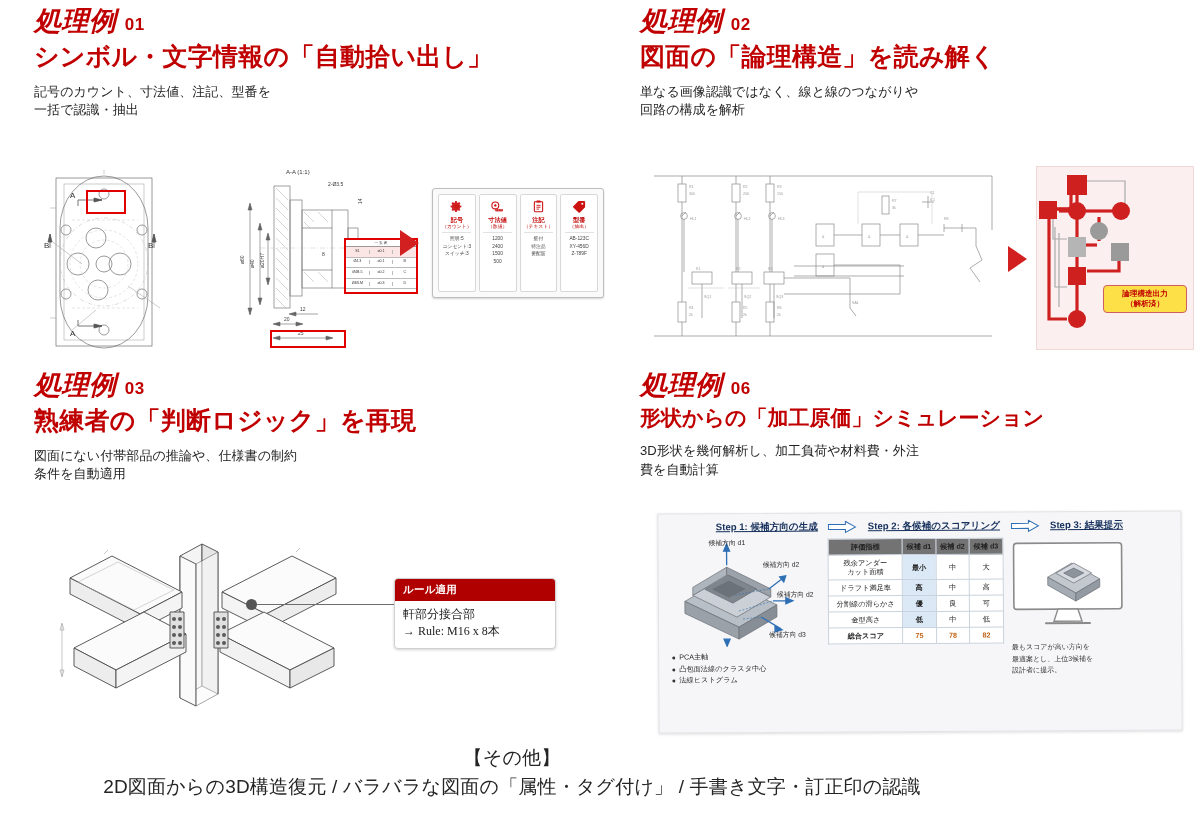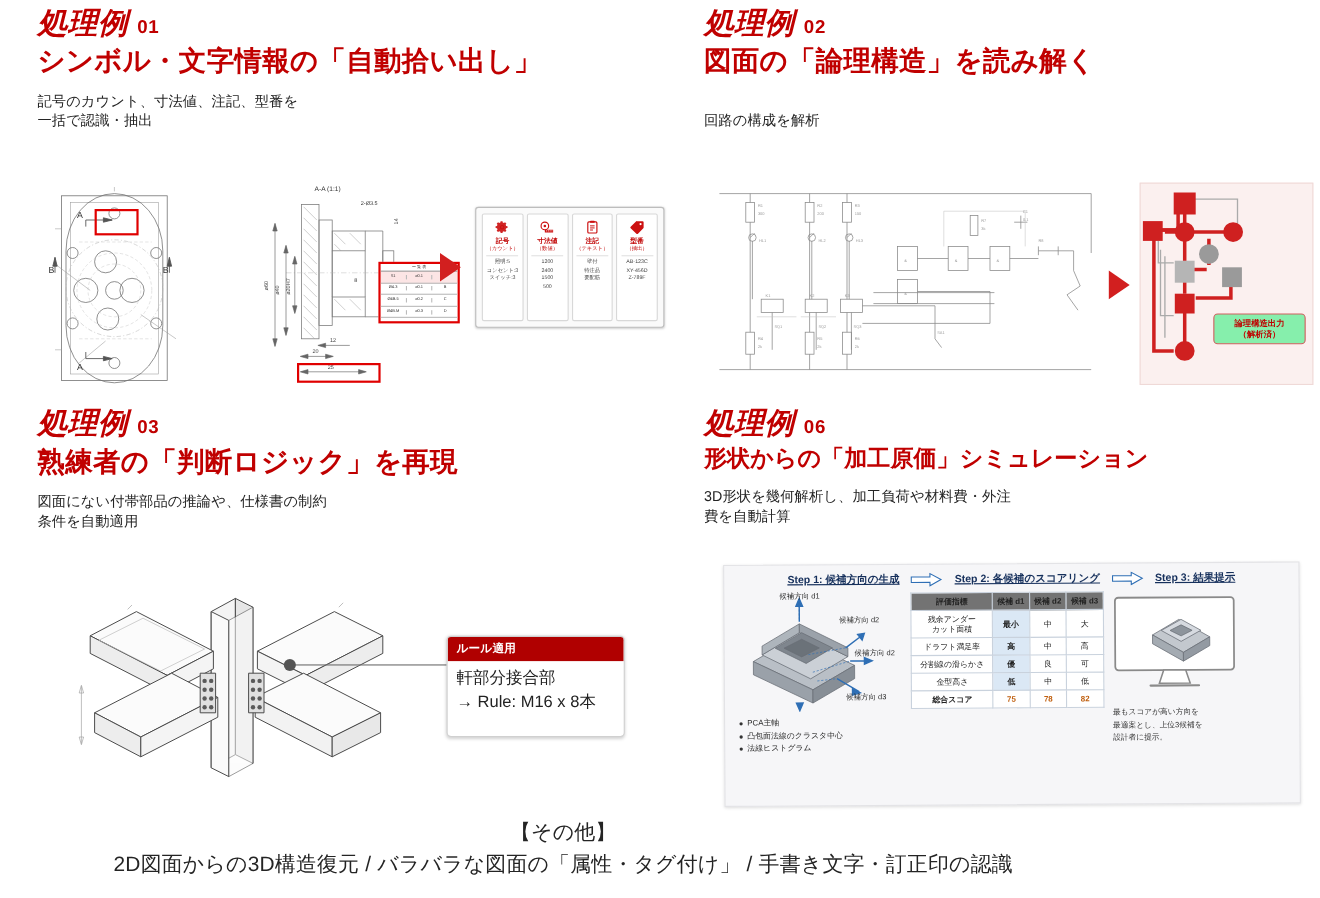--- a/index.html
+++ b/index.html
@@ -83,34 +83,34 @@
 
   
   #fig-02{left:4px;top:160px;width:548px;height:190px;}
   .circuit{position:absolute;left:0;top:0;width:360px;height:180px;background:#fff;}
   .logicpanel{
     position:absolute;left:392px;top:-2px;width:156px;height:182px;
     background:#fbf0ef;border:1px solid #efd9d7;
   }
   .logic-cap{
     position:absolute;left:66px;top:118px;width:84px;
-    border:1px solid #cf5f5f;border-radius:4px;background:#86efac;
+    border:1px solid #cf5f5f;border-radius:4px;background:#fde047;
     text-align:center;padding:3px 2px;box-sizing:border-box;
   }
   .logic-cap div{font-size:7.6px;font-weight:bold;color:#c00000;line-height:1.3;white-space:nowrap;}
 
   
-  #fig-03{left:30px;top:148px;width:560px;height:212px;}
+  #fig-03{left:18px;top:148px;width:560px;height:212px;font-family:Liberation Serif, serif;}
   .callout{
     position:absolute;left:342px;top:58px;width:160px;
     border:1px solid #d0d0d0;border-radius:4px;overflow:hidden;
     background:#fff;box-shadow:0 1px 3px rgba(0,0,0,.18);
   }
   .callout-h{background:#b00000;color:#fff;font-size:10.5px;font-weight:bold;padding:4px 8px;letter-spacing:.02em;}
-  .callout-b{padding:5px 8px 19px;font-size:15px;line-height:1.45;color:#222;}
+  .callout-b{padding:5px 8px 7px;font-size:12px;line-height:1.45;color:#222;}
   .callout-line{position:absolute;left:200px;top:84px;width:142px;height:1.4px;background:#6d6d6d;}
   .callout-dot{position:absolute;left:194px;top:79px;width:11px;height:11px;border-radius:50%;background:#555;}
 
   
   #fig-04{left:18px;top:140px;width:524px;height:220px;
     background:#f6f6f8;border:1px solid #e3e3e6;
     box-shadow:0 1px 3px rgba(0,0,0,.14);
     transform:rotate(-.35deg);box-sizing:border-box;}
   .steps{display:flex;align-items:center;justify-content:center;gap:10px;padding:7px 0 3px;}
   .step-lbl{font-size:9.6px;font-weight:bold;color:#16305c;white-space:nowrap;text-decoration:underline;}
@@ -333,21 +333,21 @@
     </div>
   </section>
 
   <section class="panel" id="panel-02">
     <h2 class="p-kicker">
       <span>処理例</span>
       <span class="num">02</span>
     </h2>
     <h3 class="p-title">図面の「論理構造」を読み解く</h3>
     <p class="p-body">
-      <br>
+      <span>単なる画像認識ではなく、線と線のつながりや</span><br>
       <span>回路の構成を解析</span>
     </p>
 
     <div class="p-fig" id="fig-02">
 
       <svg class="circuit" viewBox="0 0 360 180">
         <g stroke="#888" fill="none" stroke-width="0.7">
           <path d="M10 8 L348 8"></path>
           <path d="M38 8 L38 168 M92 8 L92 168 M126 8 L126 168"></path>
           <path d="M348 8 L348 62"></path>

